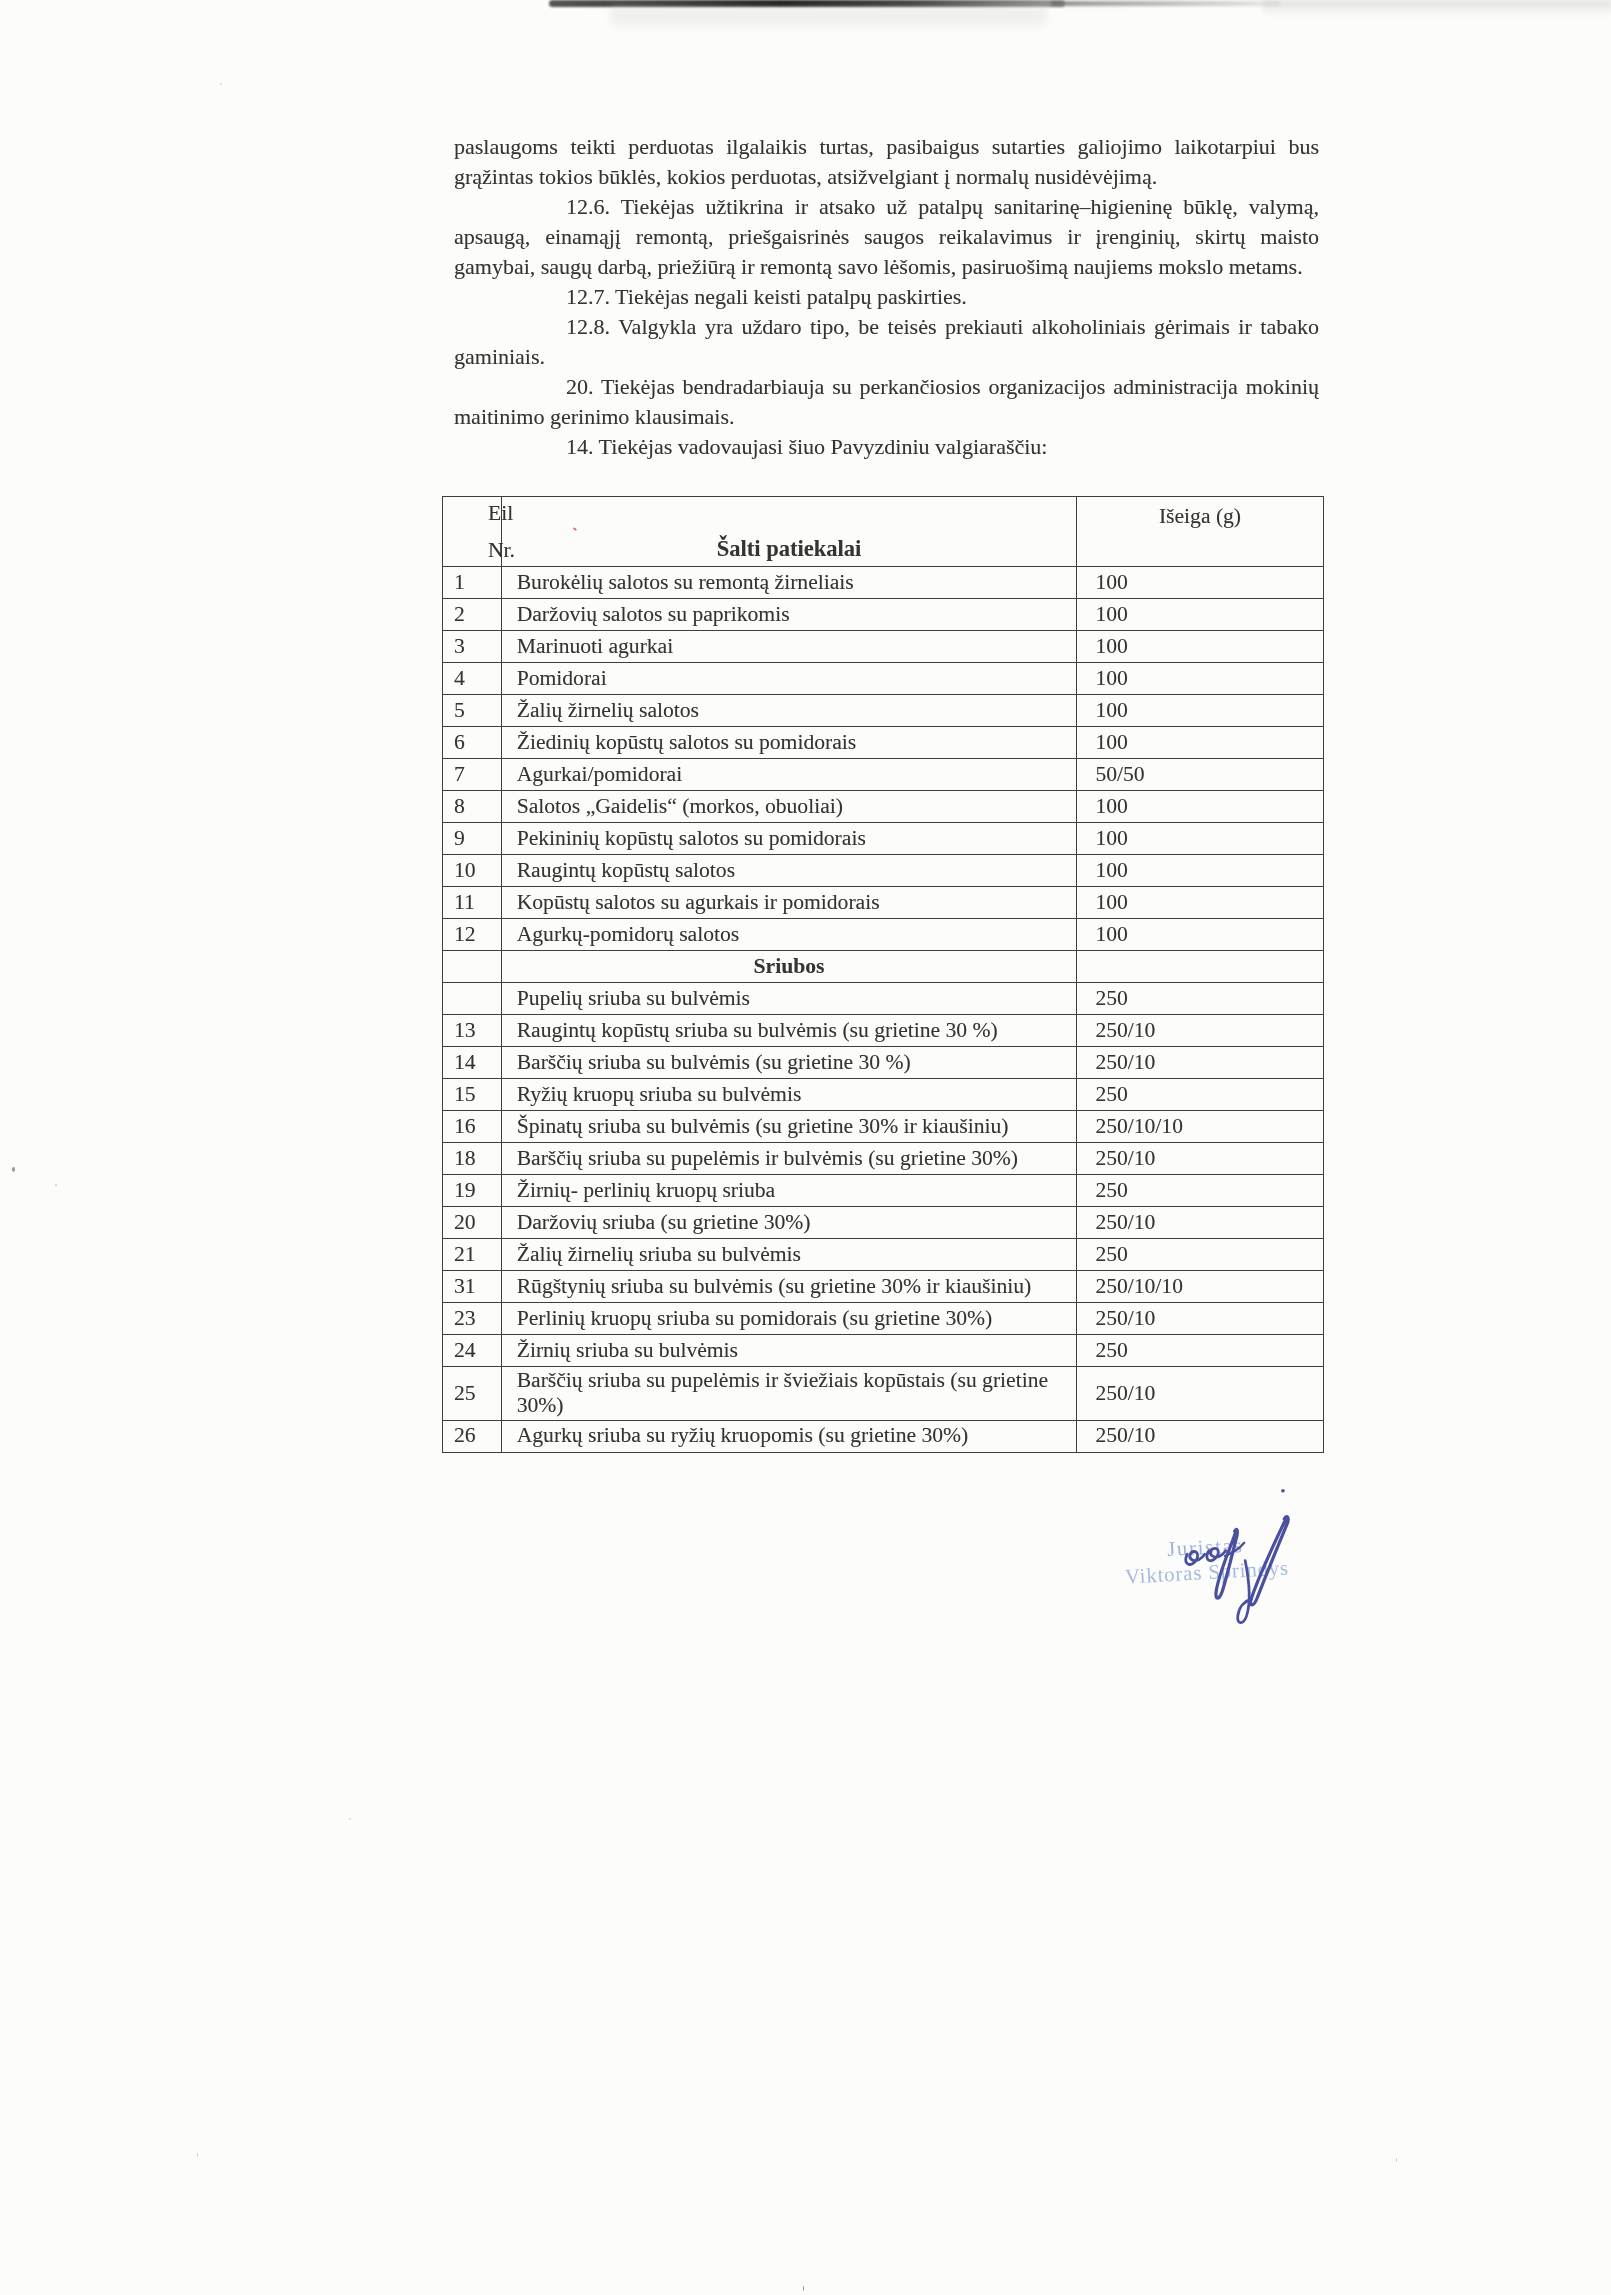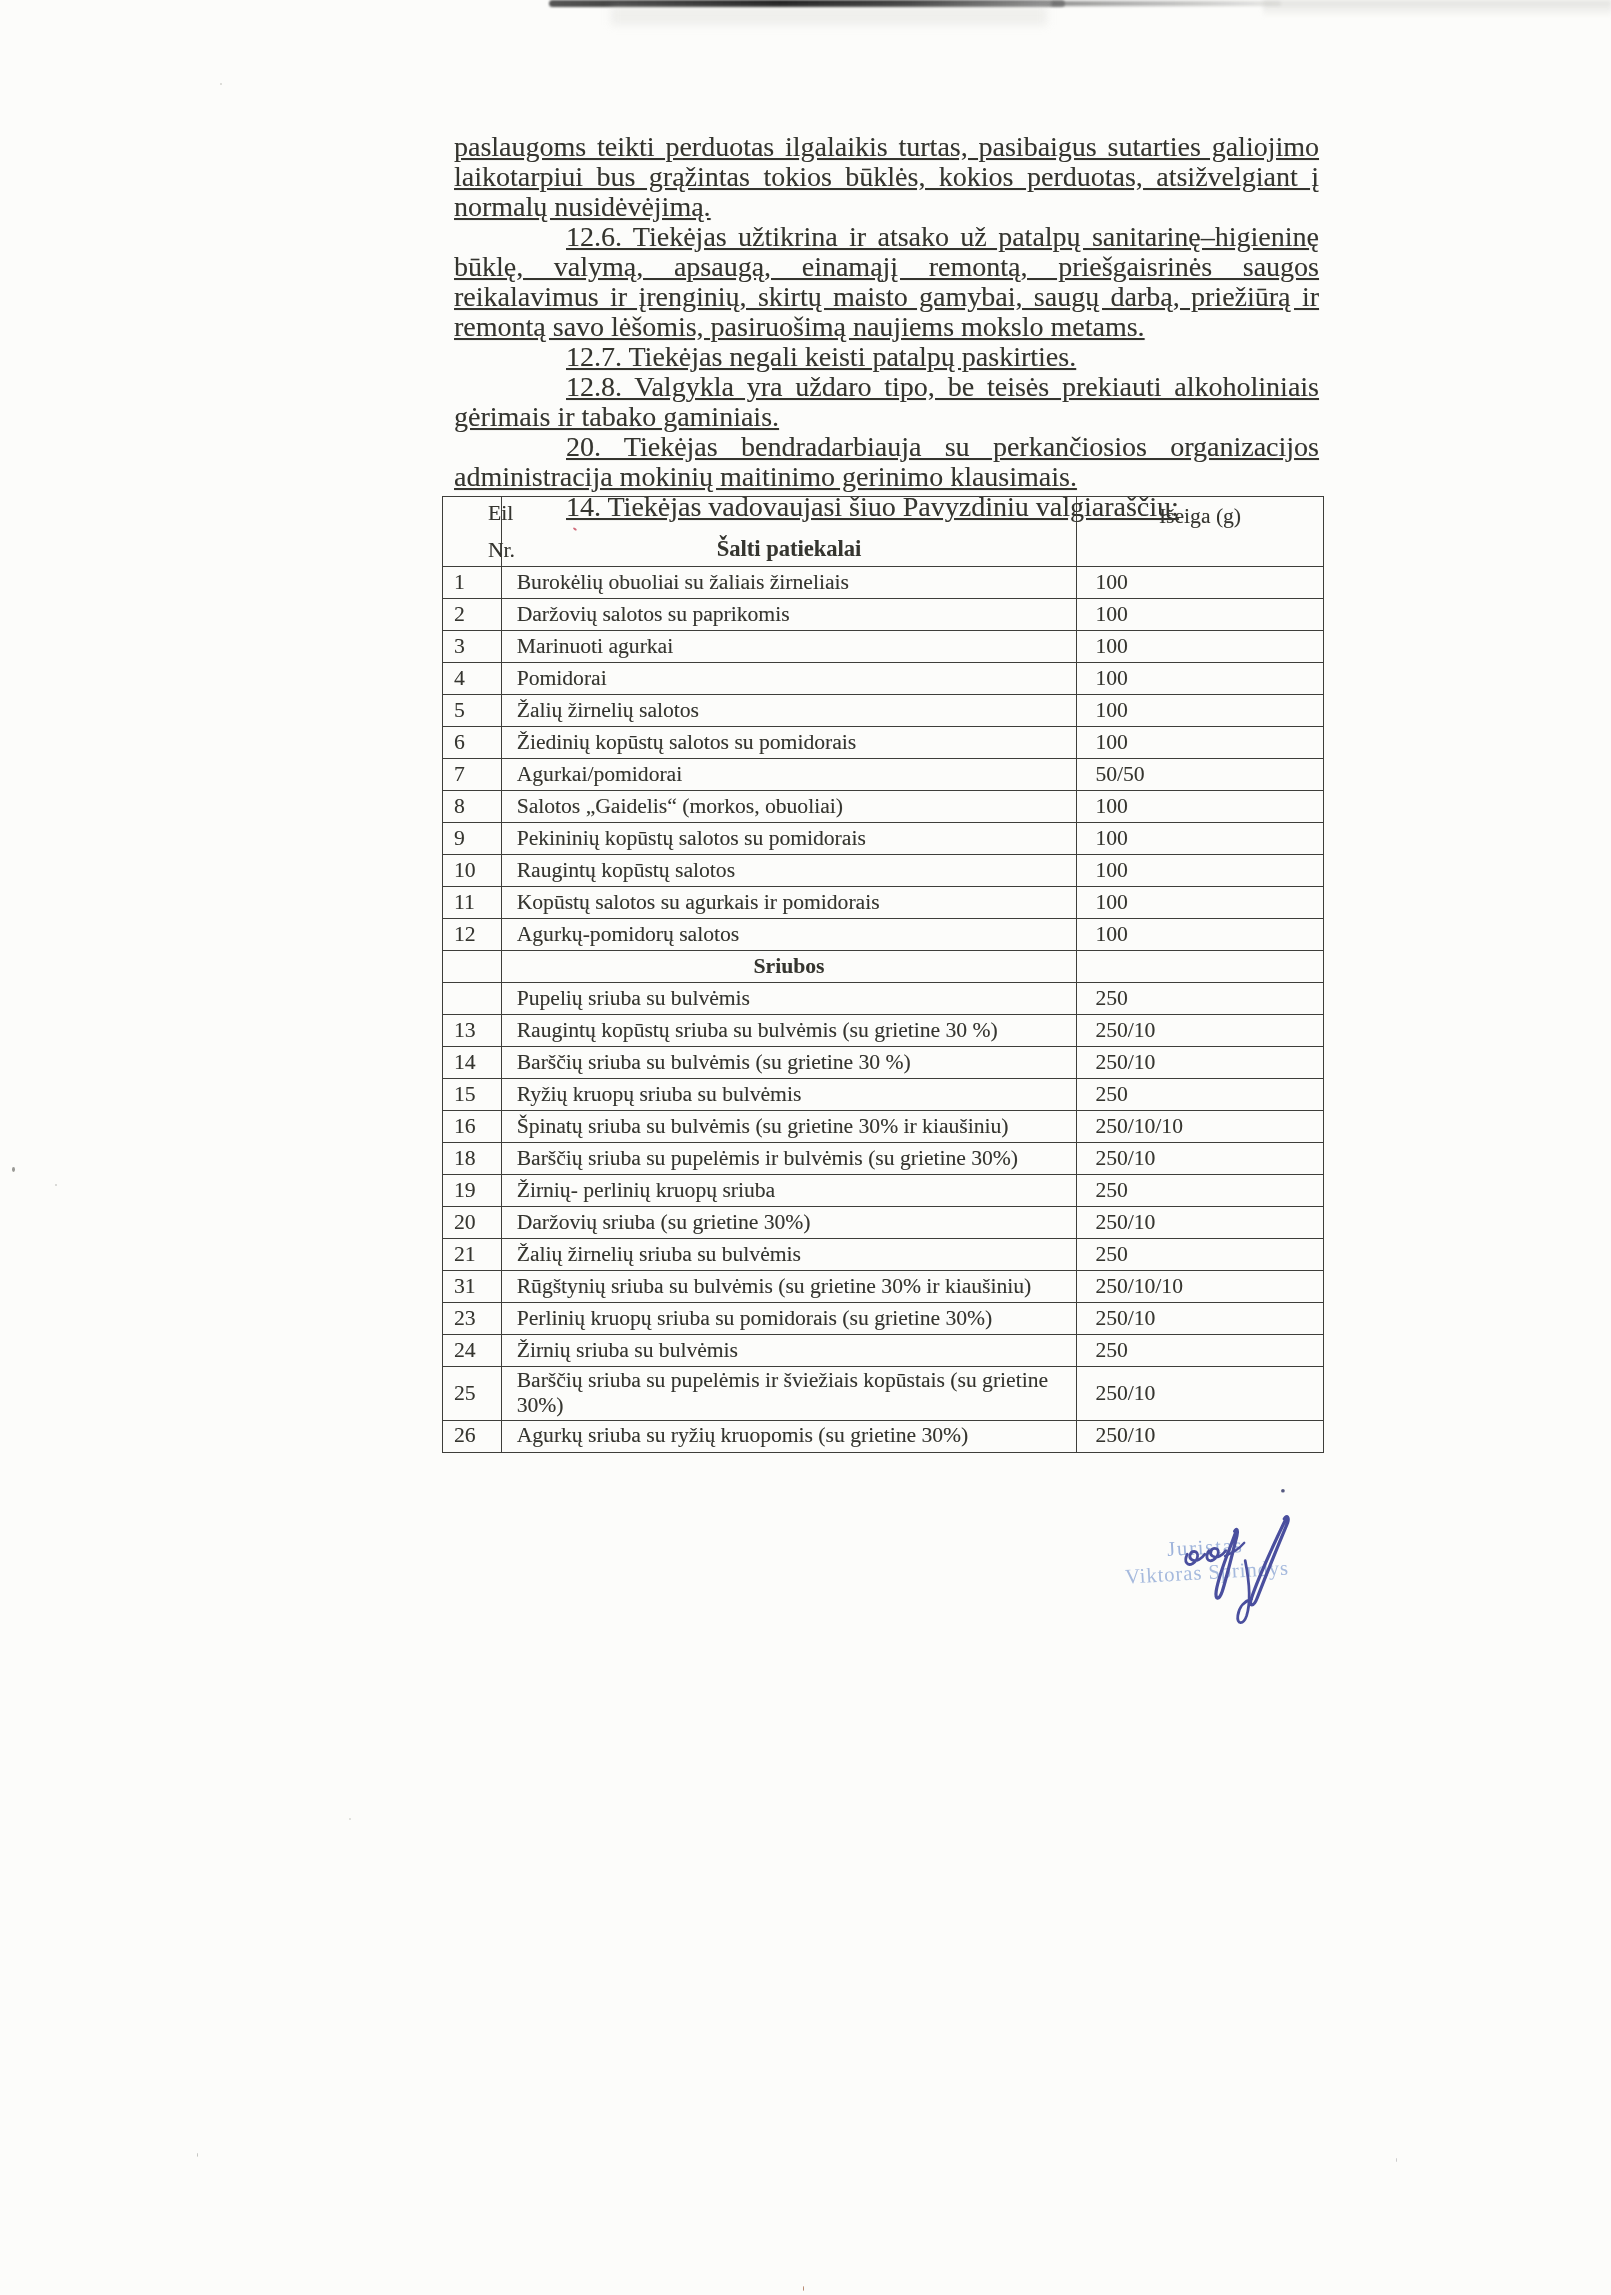--- a/index.html
+++ b/index.html
@@ -30,23 +30,22 @@
   }
   .art-corner{
     left:1263px;top:0;width:349px;height:16.5px;
     background:linear-gradient(180deg,rgba(198,198,194,.5),rgba(198,198,194,0));
     filter:blur(2.3px);
   }
   .speck{position:absolute;border-radius:50%;}
   
   .text-block{
     position:absolute;left:454px;top:132px;width:865px;
-    font-size:28px;line-height:30px;
+    font-size:22px;line-height:30px;
     text-shadow:0.2px 0.2px 0 rgba(80,80,76,.35);
-    text-decoration:underline;
   }
   .para{margin:0;text-align:justify;}
   .para.indent{text-indent:112px;}
   
   table.menu{
     position:absolute;left:442px;top:496px;width:881px;
     border-collapse:collapse;table-layout:fixed;
     font-size:21.6px;line-height:1.18;
     text-shadow:0.2px 0.2px 0 rgba(80,80,76,.35);
   }
@@ -123,21 +122,21 @@
           <div class="dish-head">Šalti patiekalai</div>
         </th>
         <th class="h-out">
           <div>Išeiga (g)</div>
         </th>
       </tr>
     </thead>
     <tbody id="menu-tbody">
         <tr>
           <td class="c-nr">1</td>
-          <td class="c-dish">Burokėlių obuoliai su žaliais žirneliais</td>
+          <td class="c-dish">Burokėlių salotos su remontą žirneliais</td>
           <td class="c-out">100</td>
         </tr>
         <tr>
           <td class="c-nr">2</td>
           <td class="c-dish">Daržovių salotos su paprikomis</td>
           <td class="c-out">100</td>
         </tr>
         <tr>
           <td class="c-nr">3</td>
           <td class="c-dish">Marinuoti agurkai</td>

